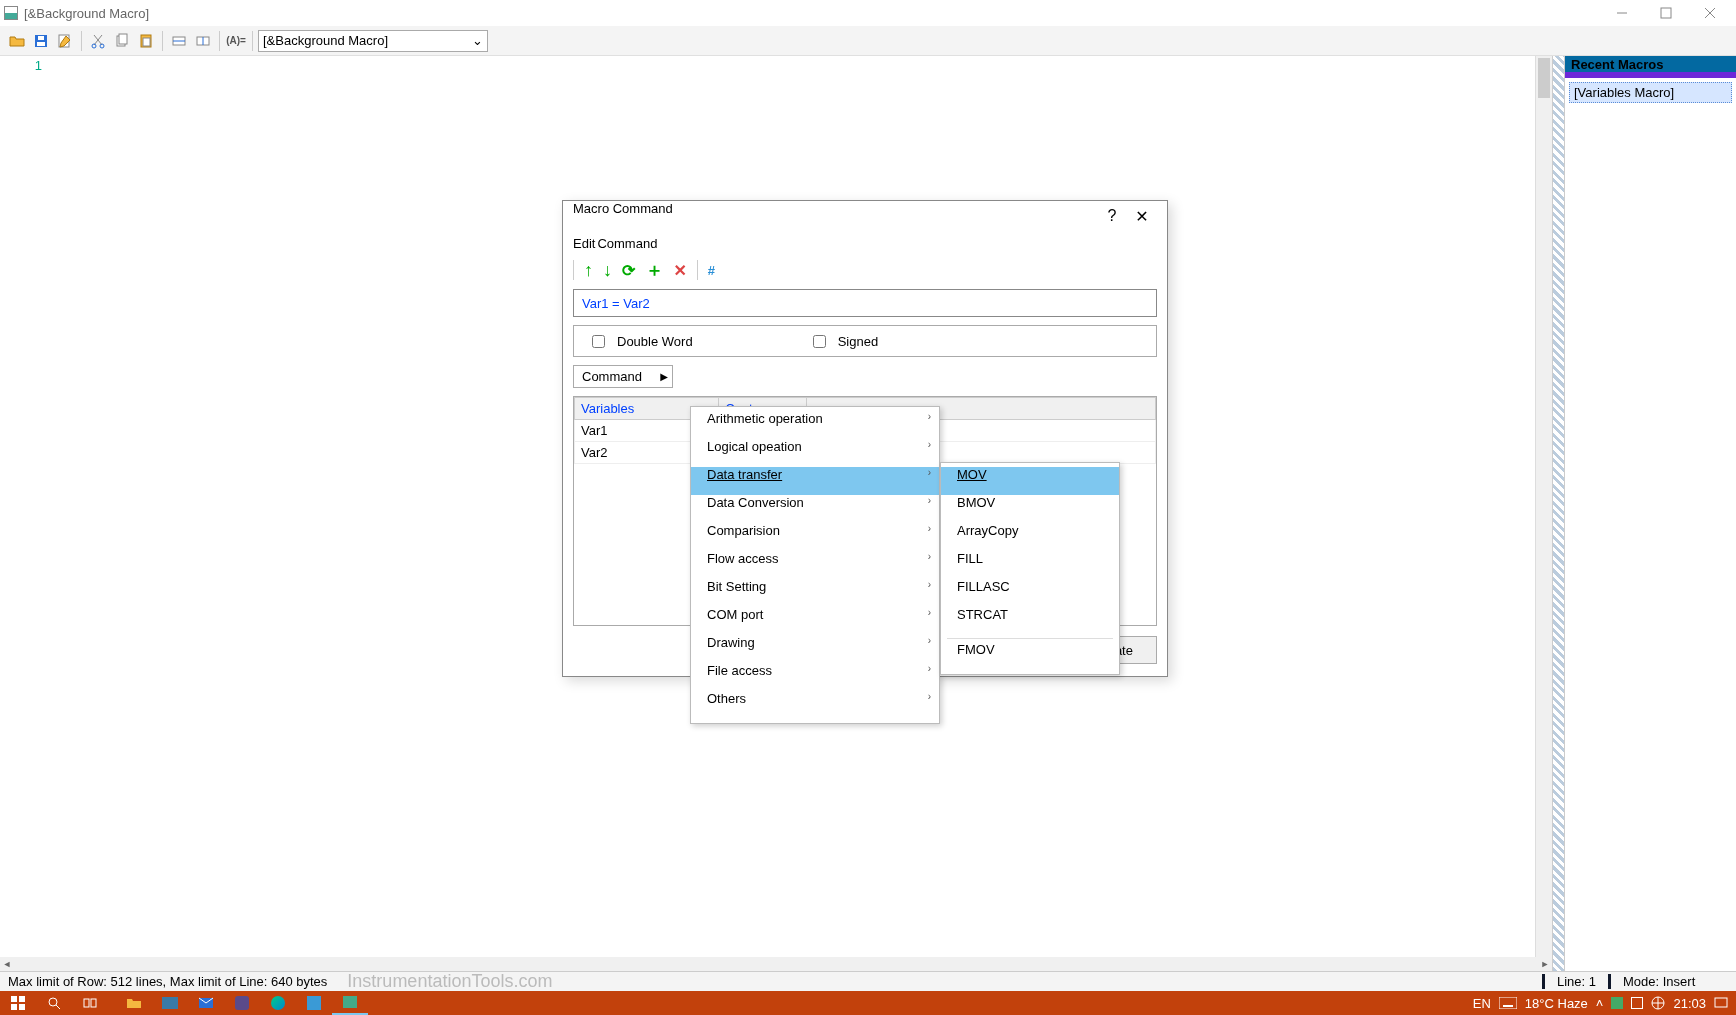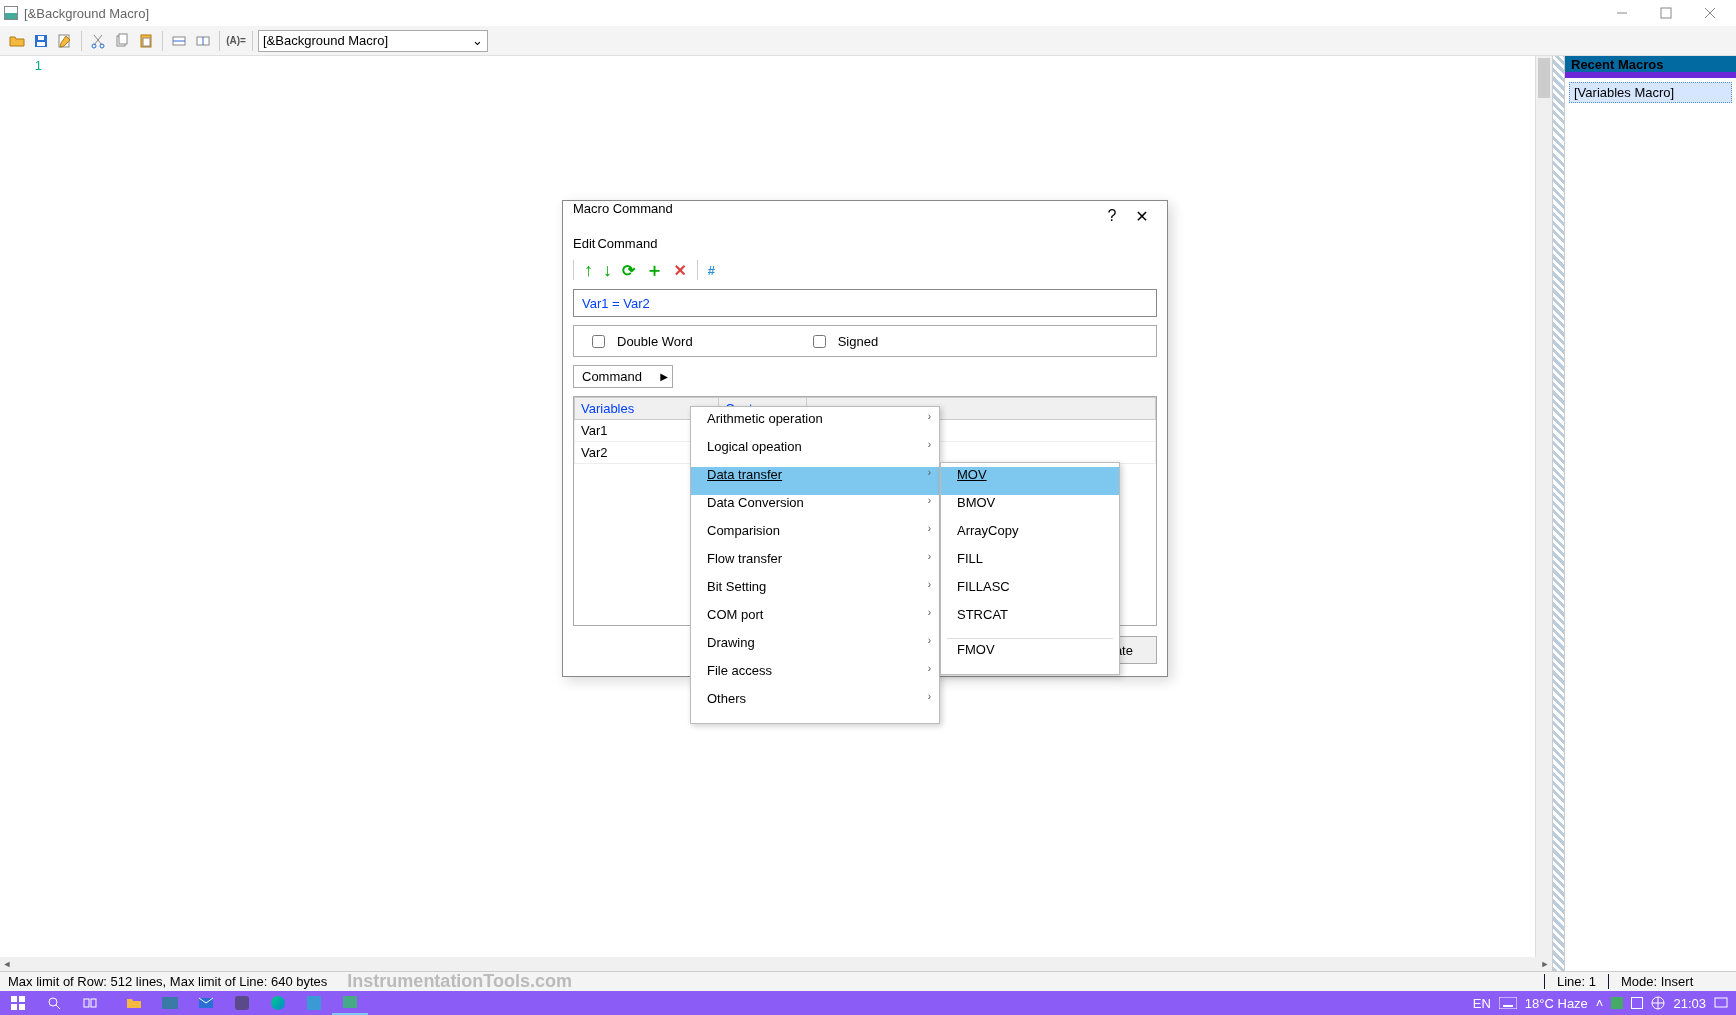--- a/index.html
+++ b/index.html
@@ -27,25 +27,25 @@
 .vscroll { width: 17px; background: #f0f0f0; border-left: 1px solid #ddd; position: relative; }
 .vscroll .thumb { position: absolute; left: 2px; right: 2px; top: 2px; height: 40px; background: #ccc; }
 
 
 .side-panel { width: 172px; border-left: 1px solid #ccc; background: #fff; display: flex; flex-direction: column; }
 .side-panel .hdr { height: 22px; background: #0369a1; border-bottom: 6px solid #6d28d9; padding: 0 6px; display: flex; align-items: center; font-weight: bold; }
 .side-panel .item { margin: 4px; padding: 2px 4px; border: 1px dotted #5a8cd6; background: #d6e6ff; }
 .side-grip { width: 12px; background: repeating-linear-gradient(45deg,#bcd 0 3px,#fff 3px 6px); border-left: 1px solid #ccc; }
 .status-row { height: 20px; border-top: 1px solid #ccc; background: #f4f4f4; display: flex; align-items: center; padding: 0 8px; position: absolute; left: 0; right: 0; bottom: 24px; font-size: 12px; }
 .status-row .sep { flex: 1; }
-.status-row .cell { padding: 0 12px; border-left: 1px solid #0f172a; }
-.status-row .watermark { color: #bbb; font-size: 18px; font-weight: 700; }
-
-
-.taskbar { position: absolute; bottom: 0; left: 0; right: 0; height: 24px; background: #8b5cf6; display: flex; align-items: center; color: #fff; }
+.status-row .cell { padding: 0 12px; border-left: 3px solid #0f172a; }
+.status-row .watermark { color: #bbb; font-size: 18px; font-weight: 400; }
+
+
+.taskbar { position: absolute; bottom: 0; left: 0; right: 0; height: 24px; background: #c2410c; display: flex; align-items: center; color: #fff; }
 .taskbar .tb-item { width: 36px; height: 24px; display: flex; align-items: center; justify-content: center; }
 .taskbar .tray { margin-left: auto; display: flex; align-items: center; gap: 8px; padding: 0 8px; font-size: 11px; }
 
 
 .dialog { position: absolute; left: 562px; top: 200px; width: 606px; background: #fff; border: 1px solid #888; box-shadow: 4px 4px 12px rgba(0,0,0,0.15); }
 .dialog .dlg-title { height: 30px; display: flex; align-items: flex-start; padding: 0 10px; }
 .dialog .dlg-title .sp { flex: 1; }
 .dialog .dlg-title .btn { width: 30px; height: 30px; display: flex; align-items: center; justify-content: center; font-size: 16px; }
 .dialog .dlg-menu { height: 24px; display: flex; align-items: center; padding: 0 10px; gap: 2px; }
 .dialog .dlg-tb { height: 30px; display: flex; align-items: center; padding: 0 10px; gap: 10px; }
@@ -356,21 +356,21 @@
     </div>
   <div class="mi">
       <span>Data Conversion</span>
       <span class="chev">›</span>
     </div>
   <div class="mi">
       <span>Comparision</span>
       <span class="chev">›</span>
     </div>
   <div class="mi">
-      <span>Flow transfer</span>
+      <span>Flow access</span>
       <span class="chev">›</span>
     </div>
   <div class="mi">
       <span>Bit Setting</span>
       <span class="chev">›</span>
     </div>
   <div class="mi">
       <span>COM port</span>
       <span class="chev">›</span>
     </div>

